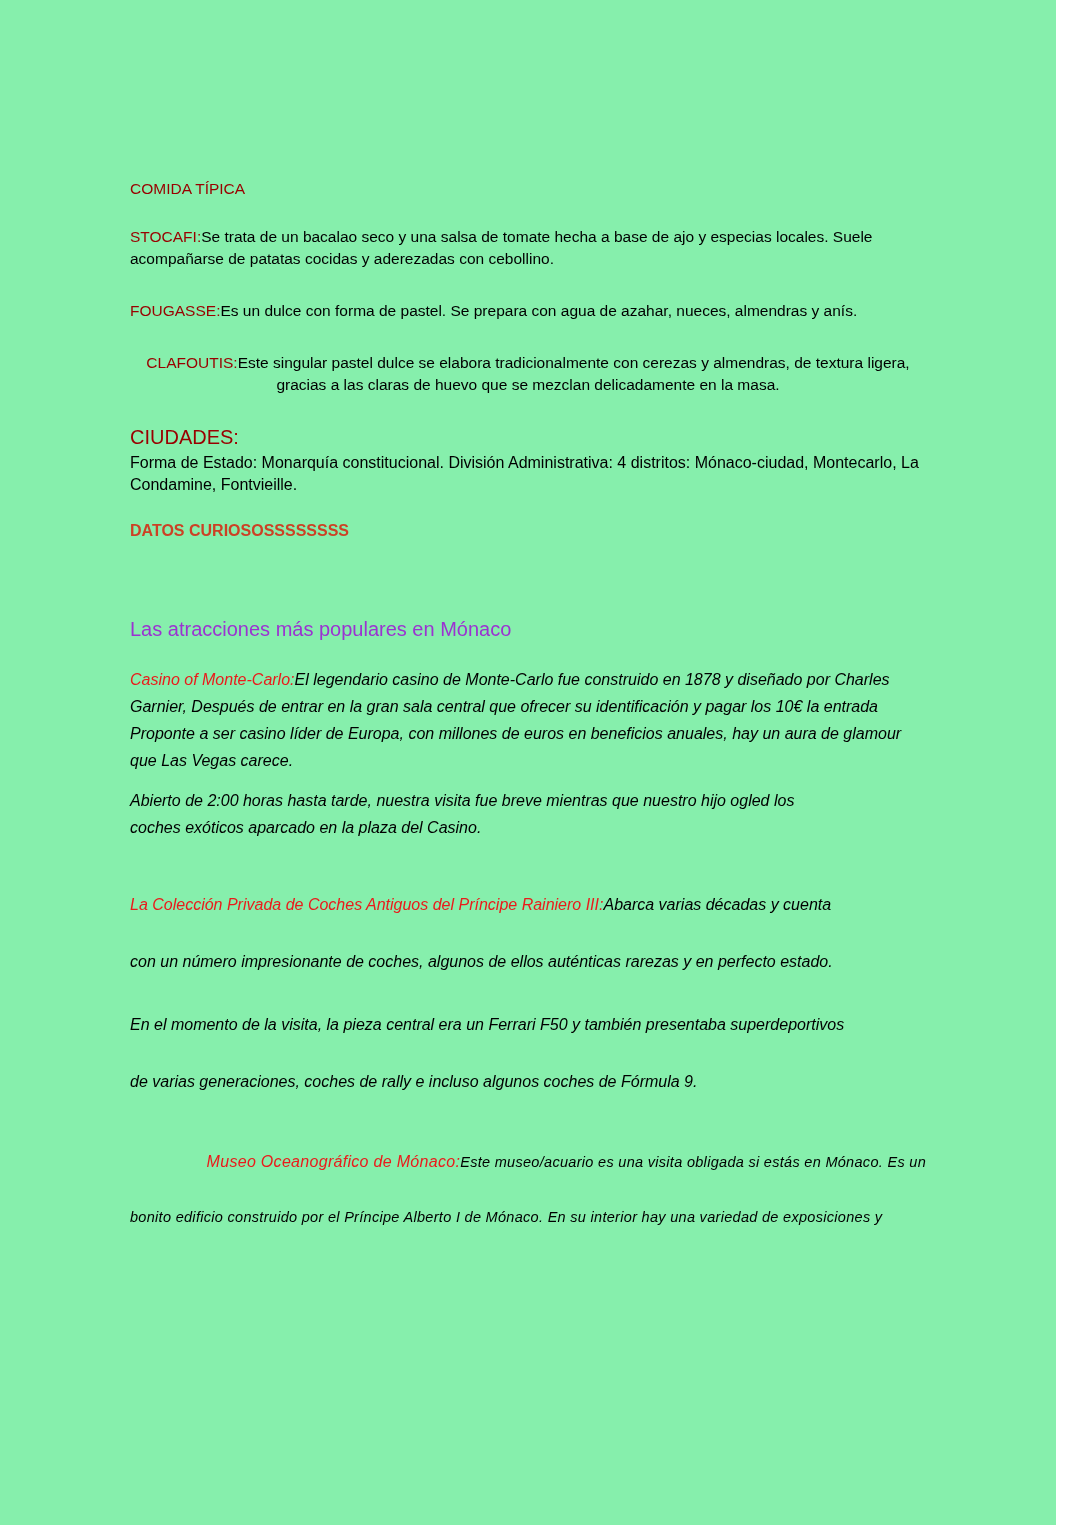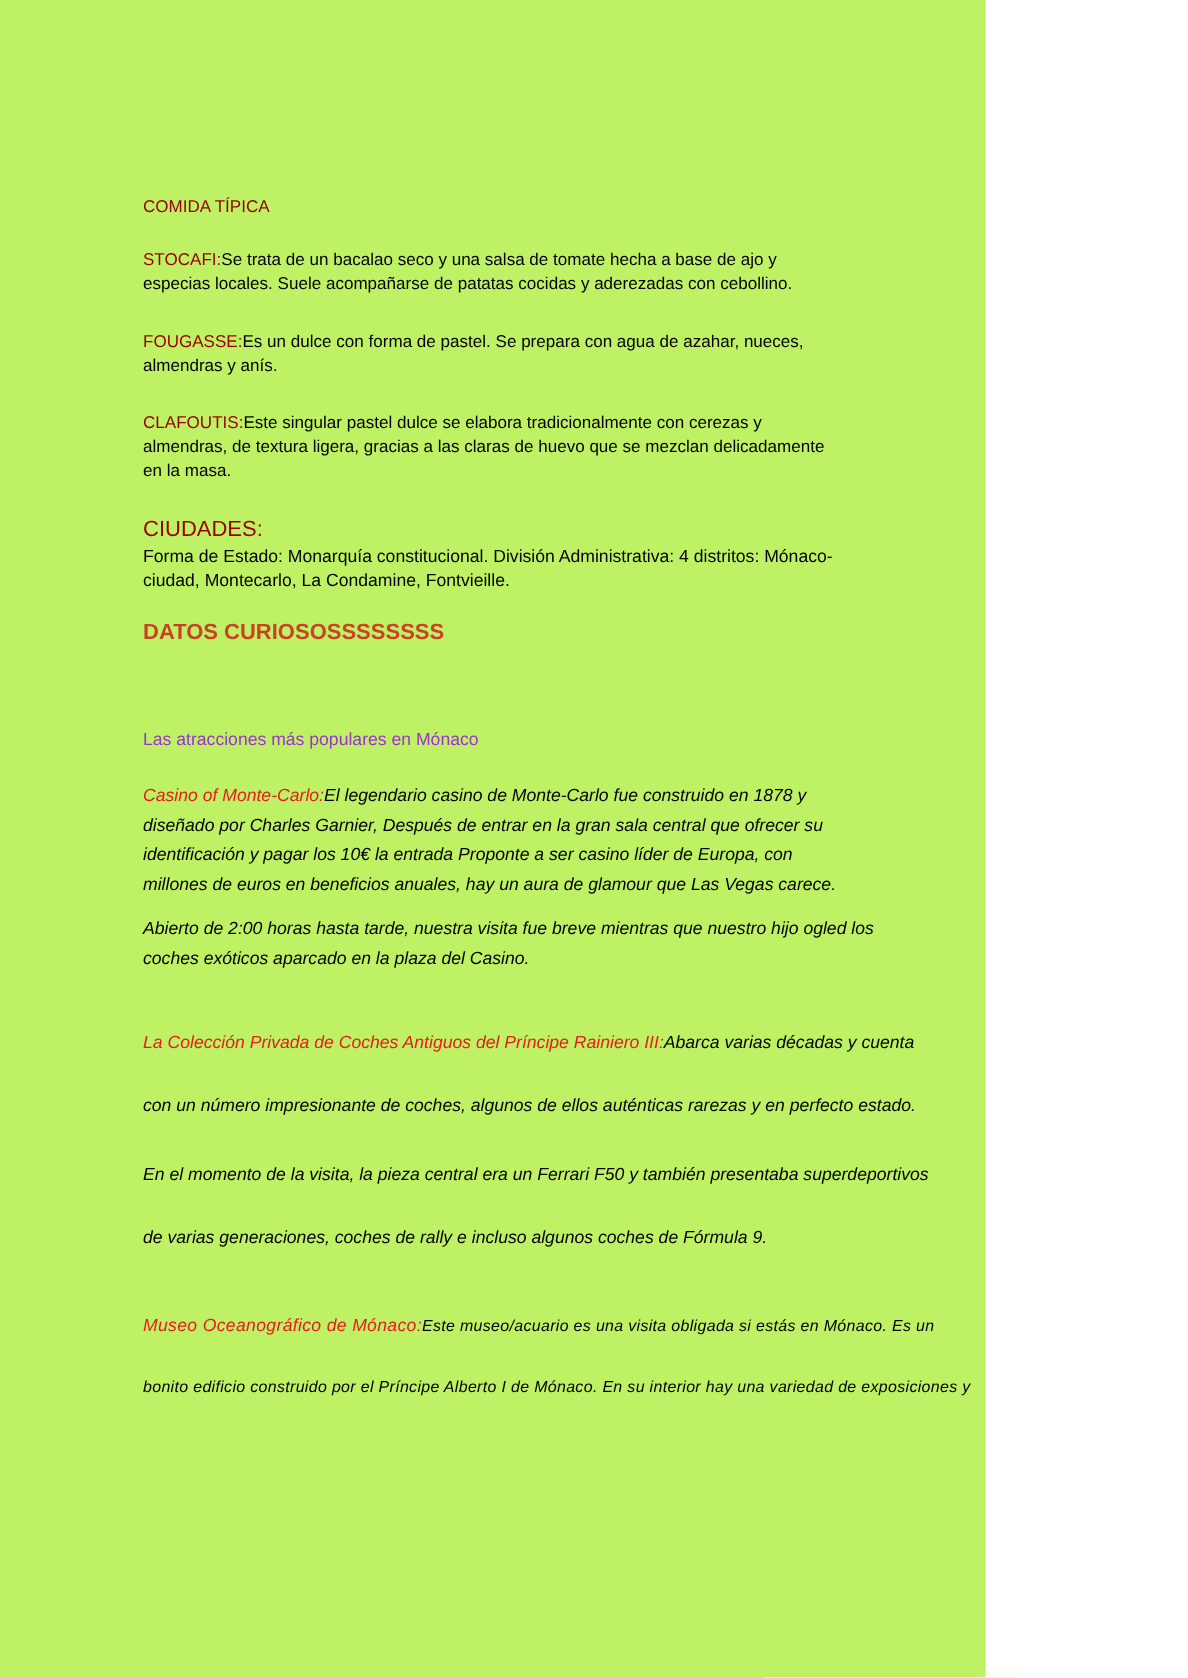--- a/index.html
+++ b/index.html
@@ -1,34 +1,34 @@
 <!DOCTYPE html>
 <html><head>
 <meta charset="utf-8">
 <style>
   html,body{margin:0;padding:0;background:#ffffff;}
   .page{
     position:relative;
-    width:896px;height:1525px;
-    background:#bef264;
+    width:1056px;height:1525px;
+    background:#86efac;
     box-sizing:border-box;
     padding:178px 130px 0 130px;
     font-family:"Liberation Sans", sans-serif;
     color:#000000;
     overflow:hidden;
   }
   p{margin:0;}
   .h-darkred{color:#990000;font-size:15.5px;line-height:22px;margin:0 0 26px 0;}
   .para{font-size:15.5px;line-height:22px;margin:0 0 30px 0;}
   .term-darkred{color:#990000;}
-  .extra-gap{margin-top:18px;}
+  .extra-gap{margin-top:18px;text-align:center;}
   .ciudades-h{color:#990000;font-size:20px;line-height:22px;margin:0 0 4px 0;}
   .ciudades-body{font-size:16px;line-height:22px;margin:0 0 24px 0;}
-  .datos-h{color:#cc4125;font-weight:bold;font-size:20px;line-height:22px;margin:0 0 76px 0;}
-  .purple-h{color:#9b33d1;font-size:16px;line-height:22px;margin:0 0 26px 0;}
+  .datos-h{color:#cc4125;font-weight:bold;font-size:16px;line-height:22px;margin:0 0 76px 0;}
+  .purple-h{color:#9b33d1;font-size:20px;line-height:22px;margin:0 0 26px 0;}
   .it{font-style:italic;font-size:16px;line-height:27px;}
   .casino-para{margin:0 0 13px 0;}
   .term-red{color:#ea1b1b;}
   .dline{white-space:nowrap;}
   .mb28{margin-bottom:28px;text-align:right;}
   .mb30{margin-bottom:30px;}
   .mb32{}
   .mb36{margin-bottom:36px;}
   .mb50{margin-bottom:50px;}
   .mb53{margin-bottom:53px;}

